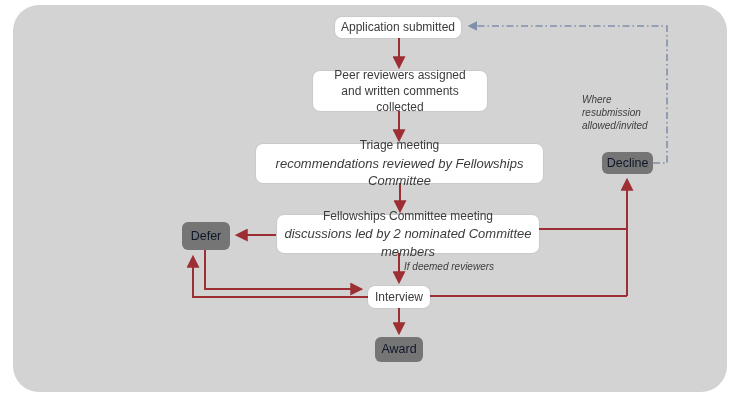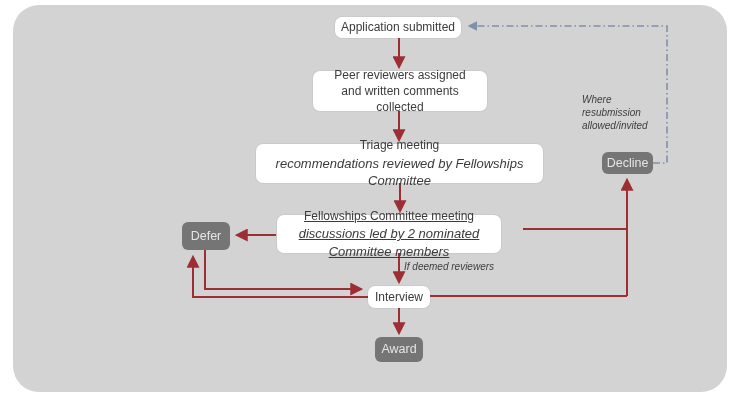--- a/index.html
+++ b/index.html
@@ -34,40 +34,40 @@
     line-height: 1.35;
   }
   .node.white {
     background: #ffffff;
     color: #3b3b3b;
     font-size: 12px;
     box-shadow: 0 0 0 1px rgba(0,0,0,0.04);
   }
   .node.terminal {
     background: #757575;
-    color: #e5e5e5;
+    color: #0f172a;
     font-size: 12.5px;
     border-radius: 6px;
   }
   .node .subtitle {
     font-style: italic;
     font-size: 13px;
     color: #3b3b3b;
     margin-top: 1px;
   }
   .annotation {
     position: absolute;
     font-style: italic;
     color: #3d3d3d;
     line-height: 1.3;
   }
   #app-node        { left: 335px; top: 17px;  width: 126px; height: 21px; }
   #peer-node       { left: 313px; top: 71px;  width: 174px; height: 40px; padding: 0 14px; }
   #triage-node     { left: 256px; top: 144px; width: 287px; height: 39px; }
-  #fc-node         { left: 277px; top: 215px; width: 224px; height: 38px; text-decoration: underline; }
+  #fc-node         { left: 277px; top: 215px; width: 262px; height: 38px; }
   #interview-node  { left: 368px; top: 286px; width: 62px;  height: 22px; }
   #defer-node      { left: 182px; top: 222px; width: 48px;  height: 28px; }
   #decline-node    { left: 602px; top: 152px; width: 51px;  height: 22px; }
   #award-node      { left: 375px; top: 337px; width: 48px;  height: 25px; }
   #defer-note      { left: 38px;  top: 209px; width: 140px; font-size: 9.5px; text-align: right; }
   #resubmission-note { left: 582px; top: 80px; width: 80px; font-size: 10px; text-align: left; margin-top: 13px; }
   #fundable-label  { left: 404px; top: 260px; font-size: 10px; }
 </style>
 </head>
 <body>

